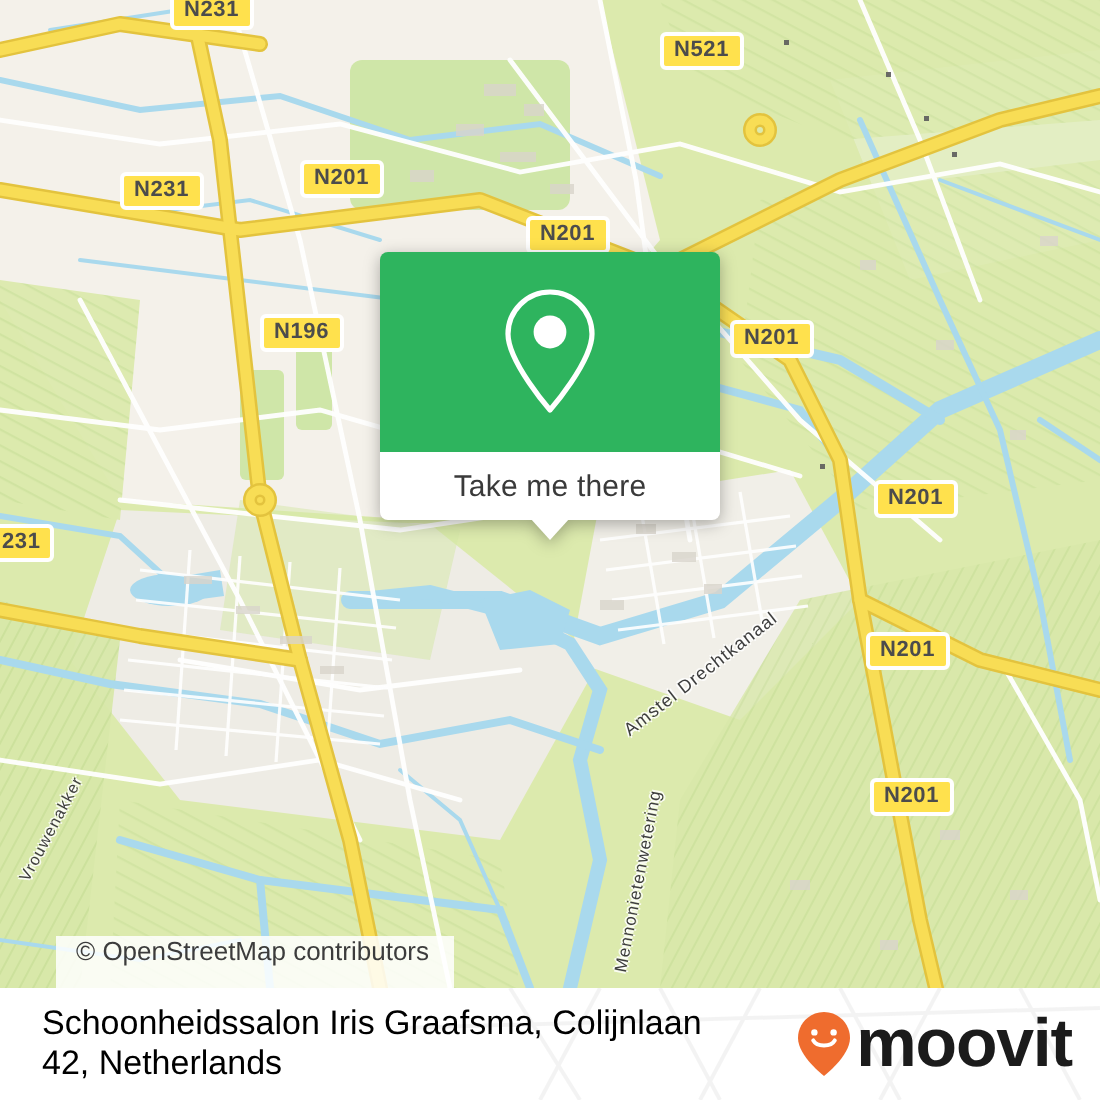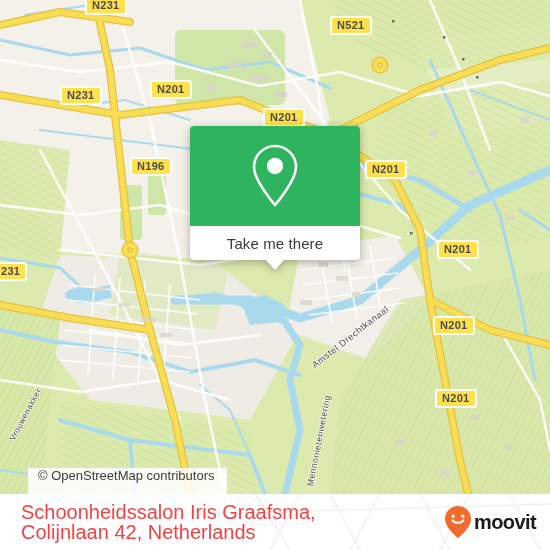--- a/index.html
+++ b/index.html
@@ -152,36 +152,36 @@
     top: 0;
     width: 550px;
     height: 56px;
     opacity: .5;
   }
   #footer-caption {
     position: absolute;
     left: 21px;
     top: 8px;
     width: 350px;
-    font-size: 20px;
+    font-size: 17px;
     line-height: 20px;
-    color: #ef4444;
+    color: #000000;
     font-family: "Liberation Sans", sans-serif;
   }
   #brand {
     position: absolute;
     right: 14px;
     top: 13px;
     display: flex;
     align-items: center;
     height: 30px;
   }
   #brand-wordmark {
     font-family: "Liberation Sans", sans-serif;
-    font-size: 20px;
+    font-size: 34px;
     font-weight: bold;
     color: #1b1b1b;
     letter-spacing: -.6px;
     line-height: 30px;
     margin-left: 1px;
   }
 </style>
 </head>
 <body>
 

